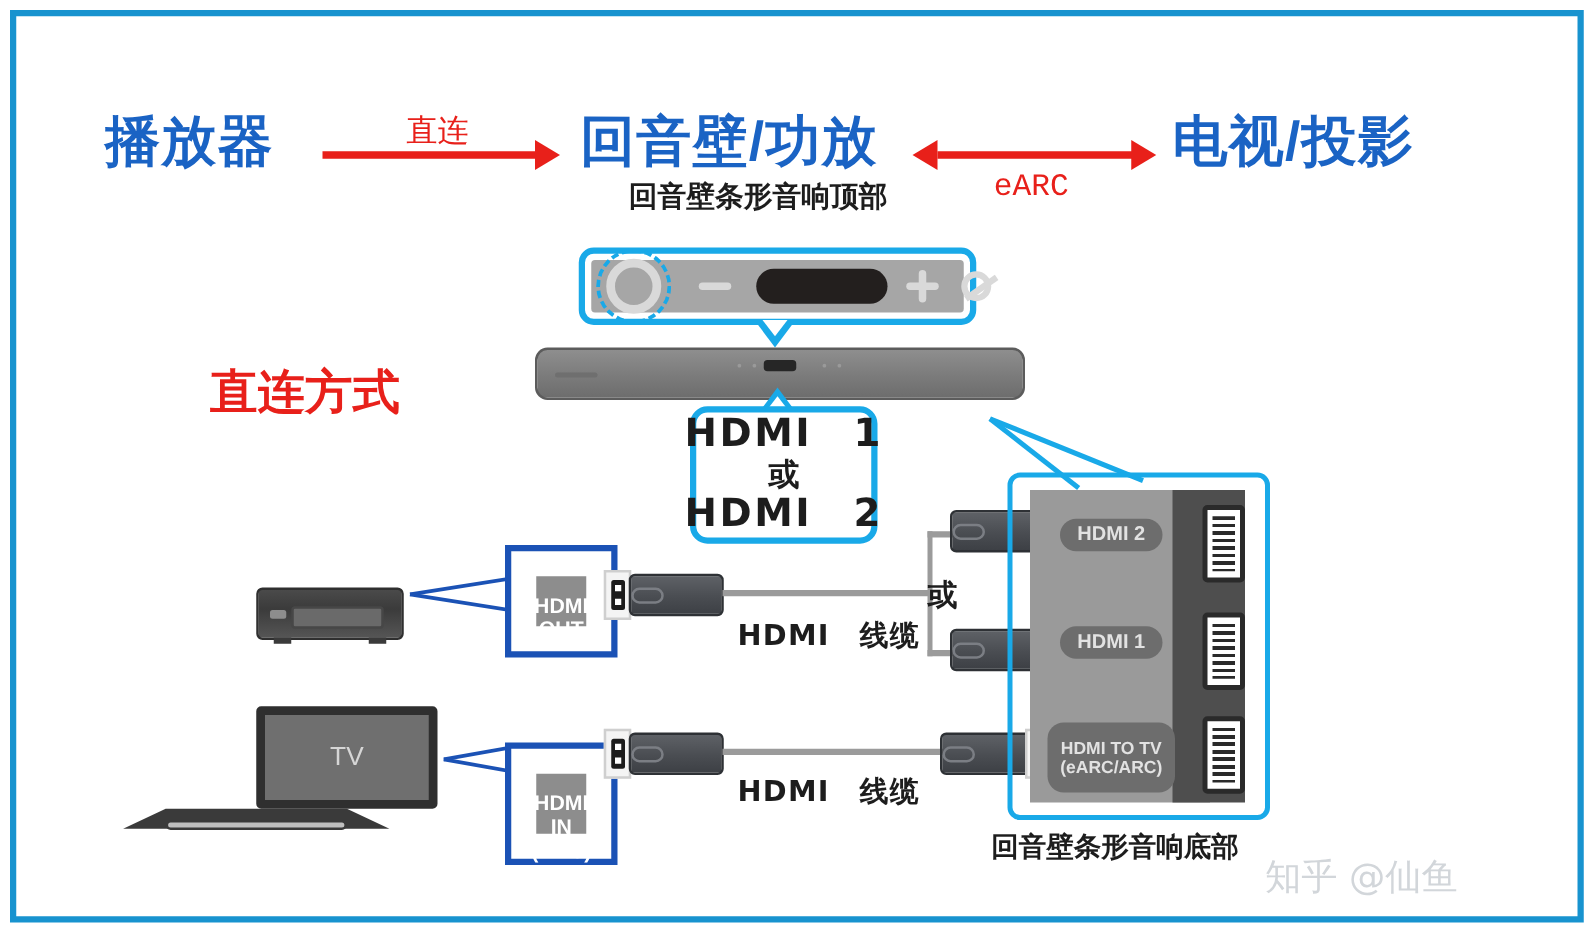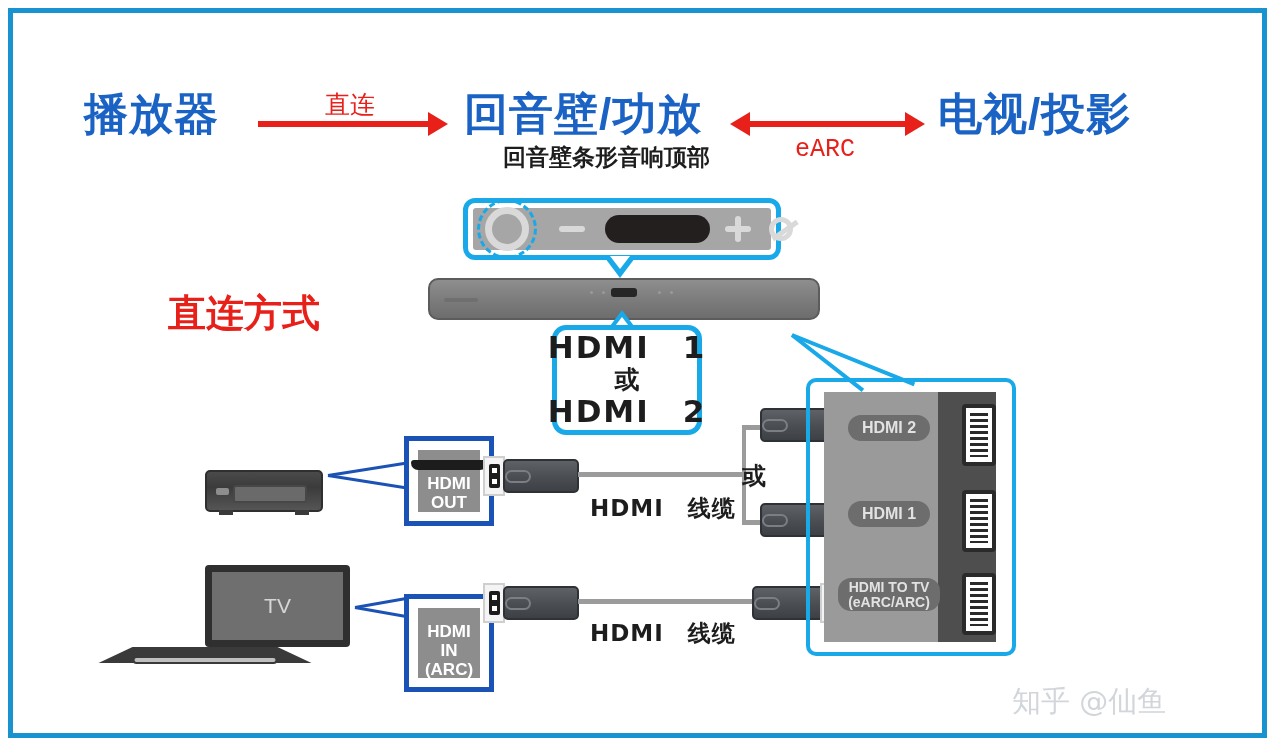--- a/index.html
+++ b/index.html
@@ -155,21 +155,21 @@
   }
   .tv-base{
     position:absolute;left:50%;transform:translateX(-50%);
     width:120px;height:8px;background:#bfbfbf;border:2px solid #3a3a3a;
     border-radius:4px;box-sizing:border-box;
   }
 
   
   .portbox{
     position:absolute;border:5px solid #1b52b5;background:#ffffff;
-    box-sizing:border-box;padding:9px;
+    box-sizing:border-box;padding:20px;
   }
   .portbox-in{
     width:100%;height:100%;background:#8d8d8d;
     display:flex;flex-direction:column;align-items:center;justify-content:flex-start;
     padding-top:10px;box-sizing:border-box;
   }
   .portbox-in .pb-txt{
     color:#ffffff;font-size:17px;font-weight:bold;line-height:1.12;
     font-family:"Liberation Sans",sans-serif;text-align:center;margin-top:4px;
   }
@@ -373,21 +373,22 @@
   <div class="port-pill" style="left:848px;top:415px;width:82px;height:26px;">
     <span>HDMI 2</span>
   </div>
 
   <div class="rear-port" style="left:962px;top:490px;"></div>
   <div class="port-pill" style="left:848px;top:501px;width:82px;height:26px;">
     <span>HDMI 1</span>
   </div>
 
   <div class="rear-port" style="left:962px;top:573px;"></div>
-  <div class="port-pill" style="left:838px;top:578px;width:102px;height:33px;font-size:14px;">
+  <div class="port-pill" style="left:838px;top:578px;width:102px;height:56px;font-size:14px;">
     <span>HDMI TO TV</span>
     <span>(eARC/ARC)</span>
   </div>
 
+  <div class="rear-cap cn-bold" style="left:793px;top:663px;">回音壁条形音响底部</div>
 
   <div class="watermark" style="left:1012px;top:682px;">知乎 @仙鱼</div>
 
 </div>
 
 </body></html>

